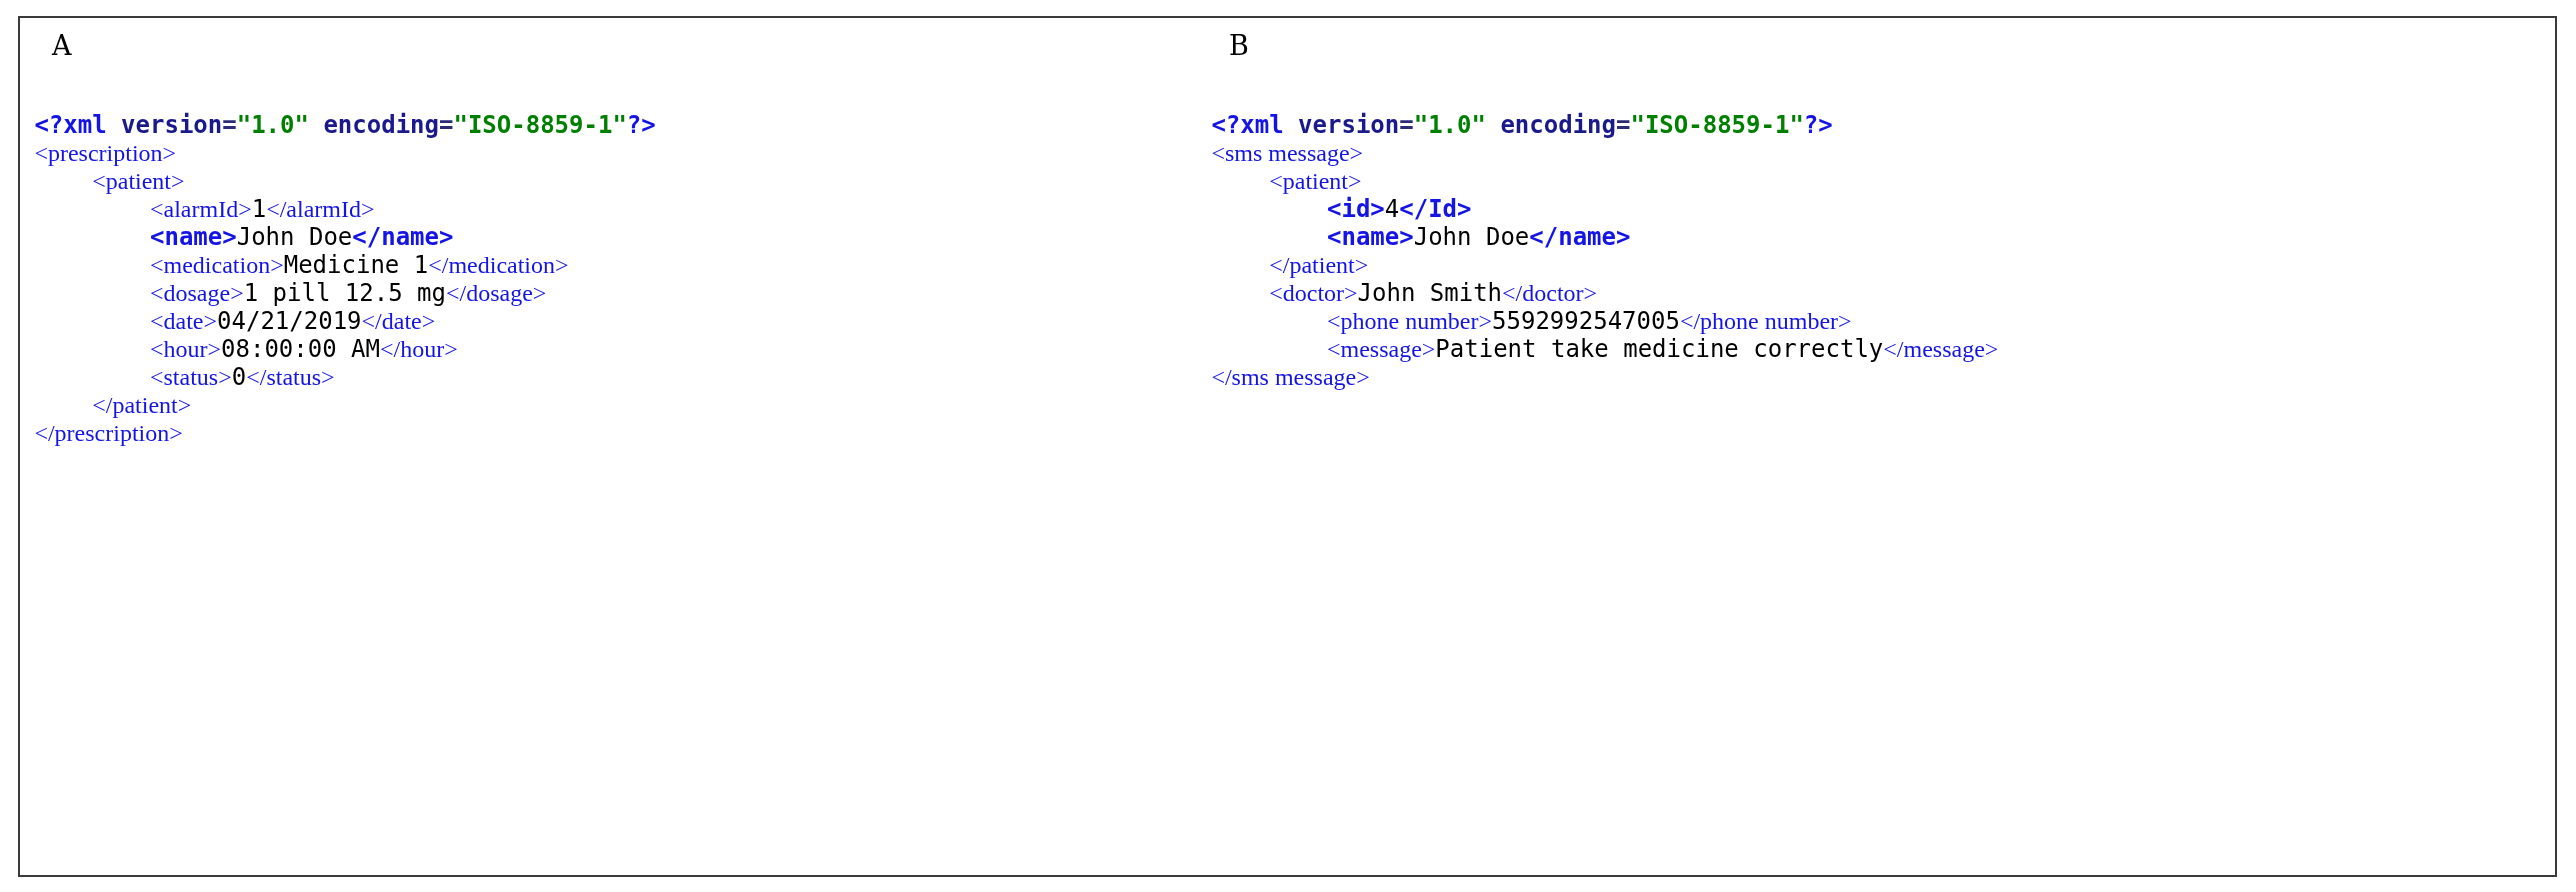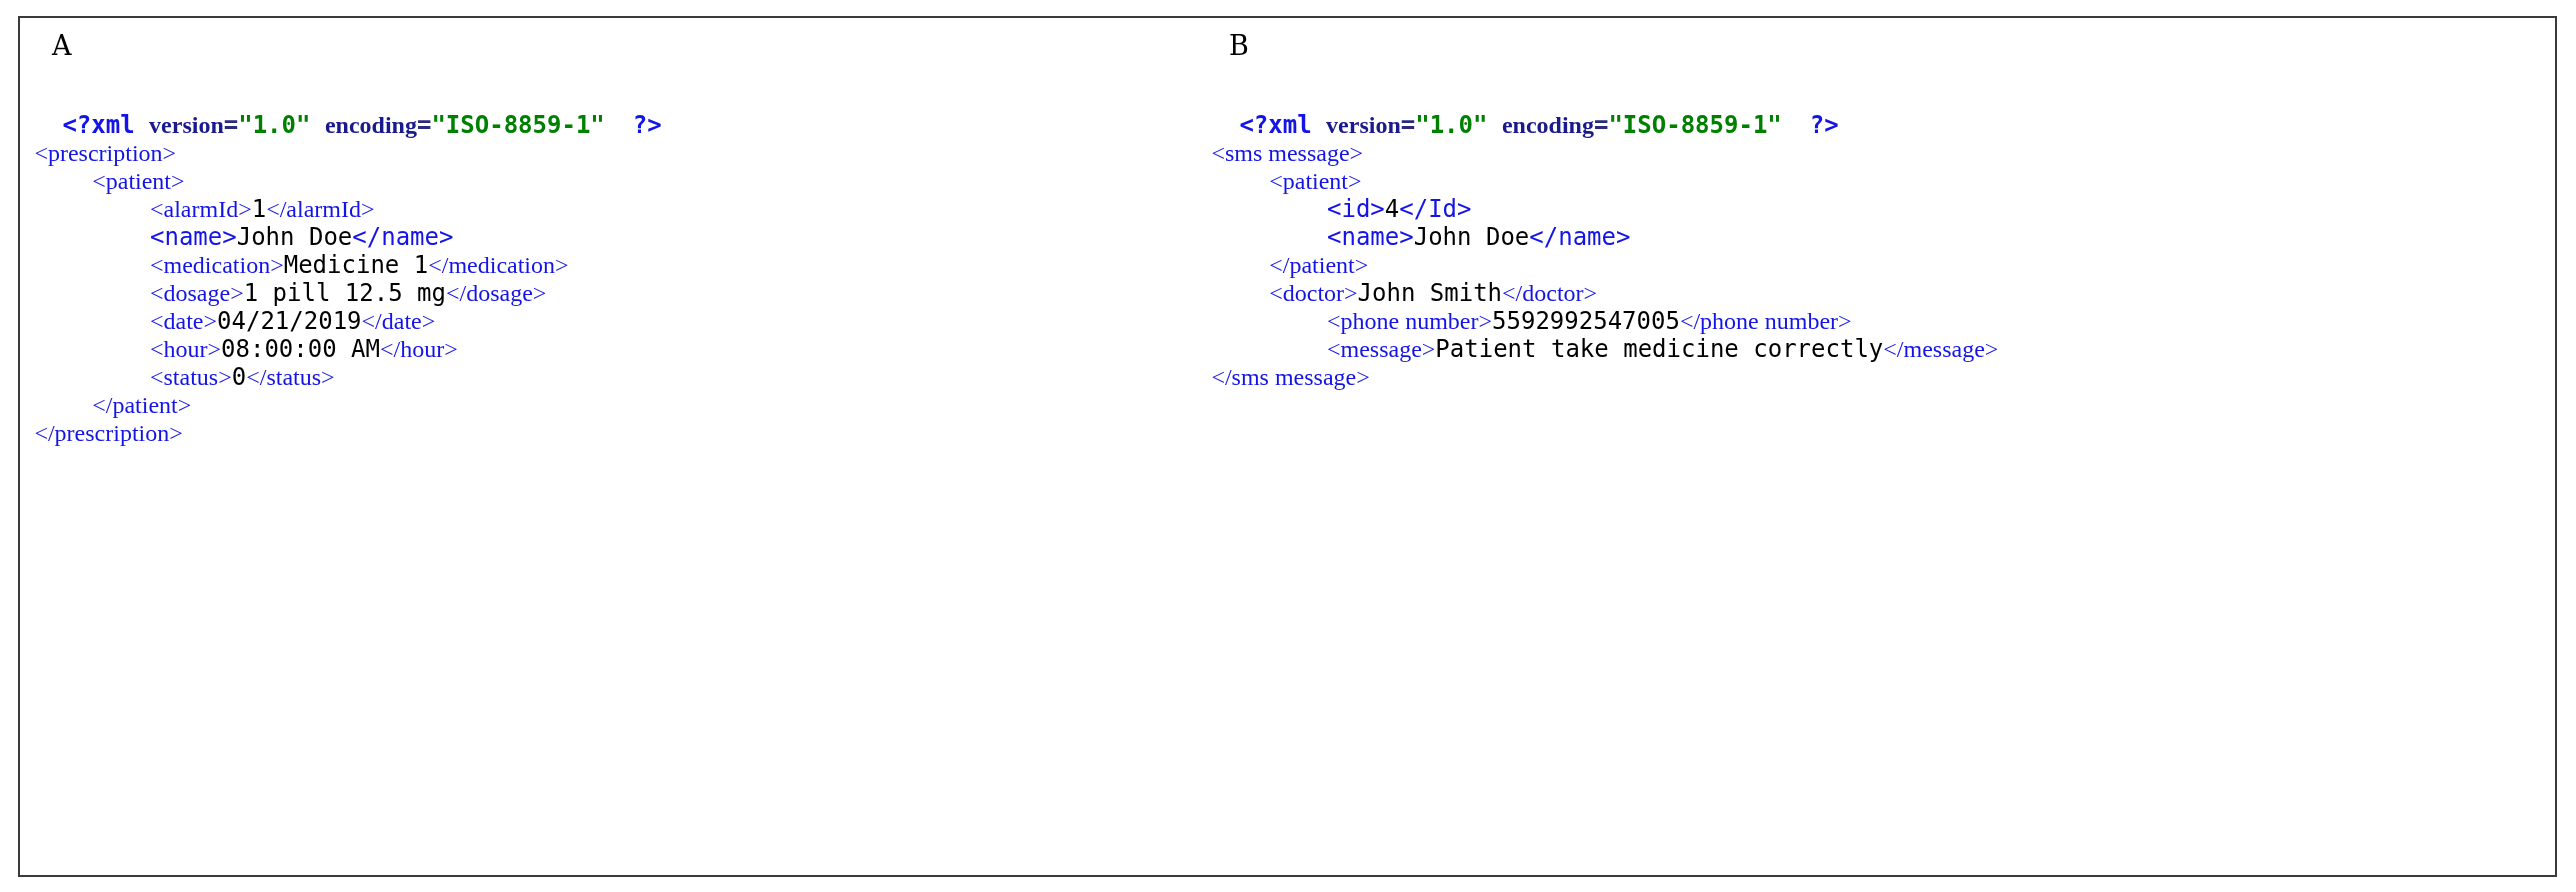--- a/index.html
+++ b/index.html
@@ -54,23 +54,23 @@
     line-height: 28px;
     white-space: pre;
     color: #000000;
     letter-spacing: 0px;
   }
 
   .code-line { white-space: pre; min-height: 28px; }
 
   
   .tag      { color: #1414e6; font-family: Liberation Serif, serif; }
-  .tag-b    { color: #1414e6; font-weight: normal; margin-top: 36px; }
-  .pi       { color: #1414e6; font-weight: bold; margin-left: 28px; }
-  .attr     { color: #1a1a8c; font-weight: bold; font-family: Liberation Serif, serif; }
+  .tag-b    { color: #1414e6; font-weight: bold; margin-top: 36px; }
+  .pi       { color: #1414e6; font-weight: bold; }
+  .attr     { color: #1a1a8c; font-weight: bold; }
   .eq       { color: #2b2b7a; font-weight: bold; }
   .val      { color: #008000; font-weight: bold; }
   .txt      { color: #000000; }
 </style>
 </head>
 <body>
 
 <div id="figure-frame">
 
   <div class="panel" id="panel-a">

